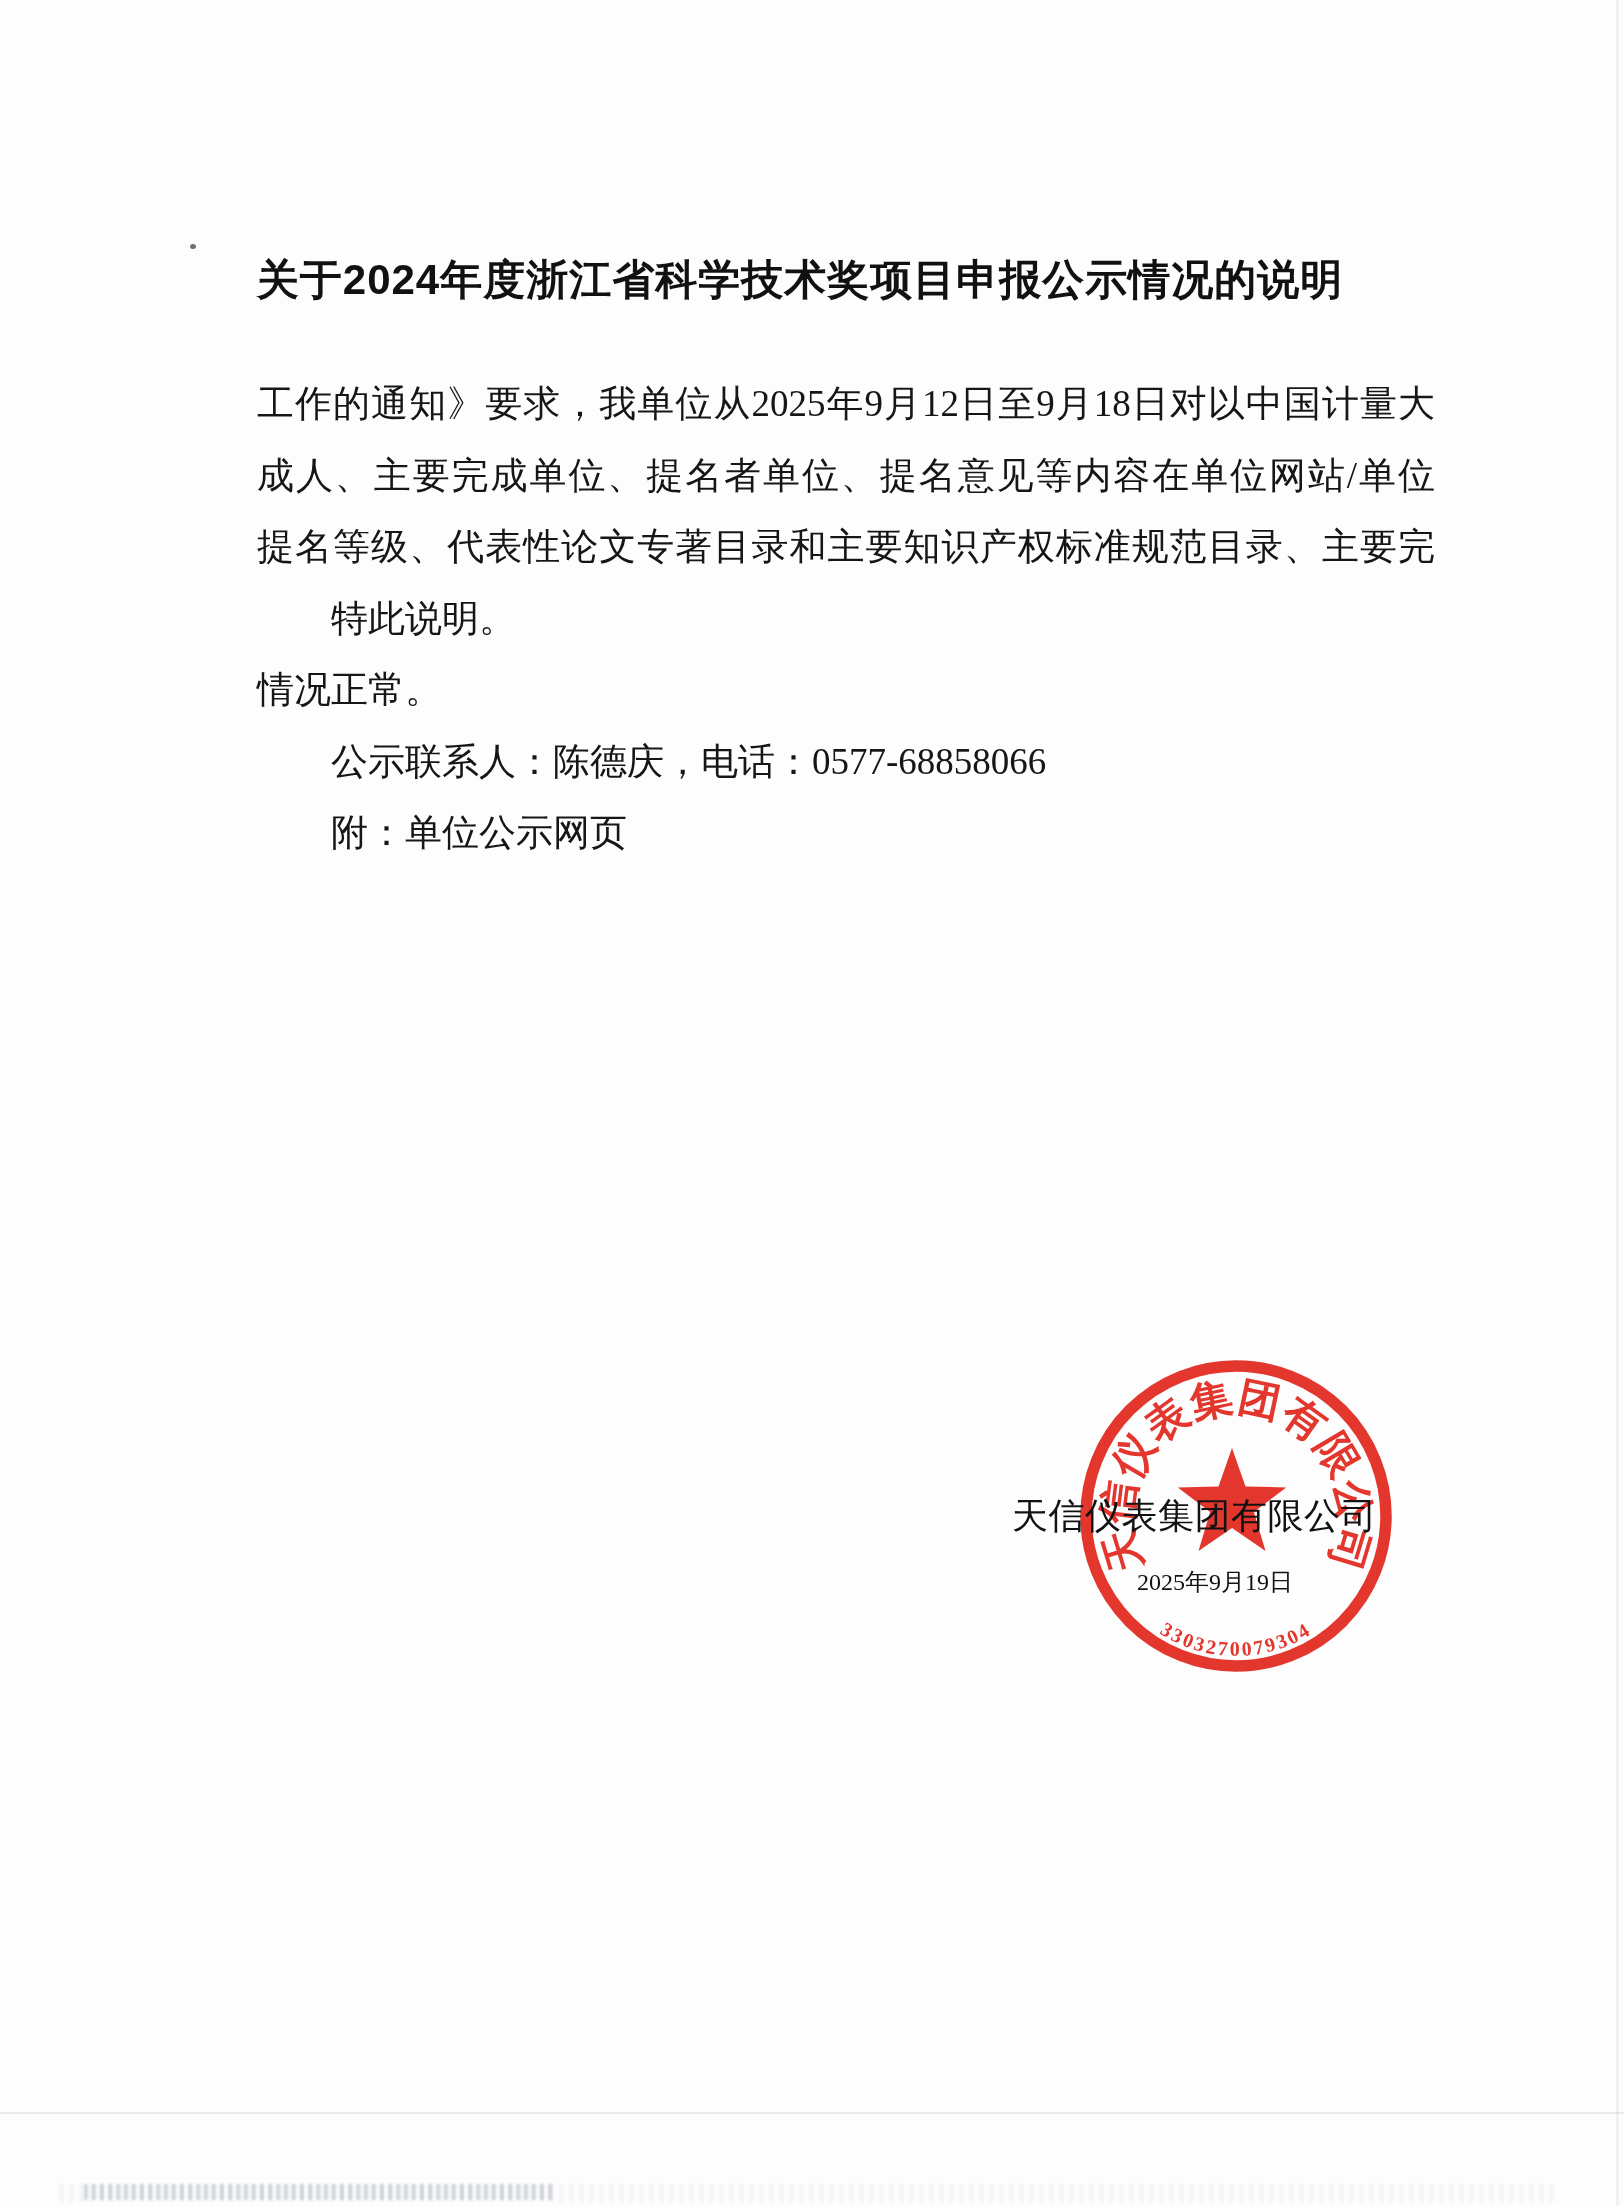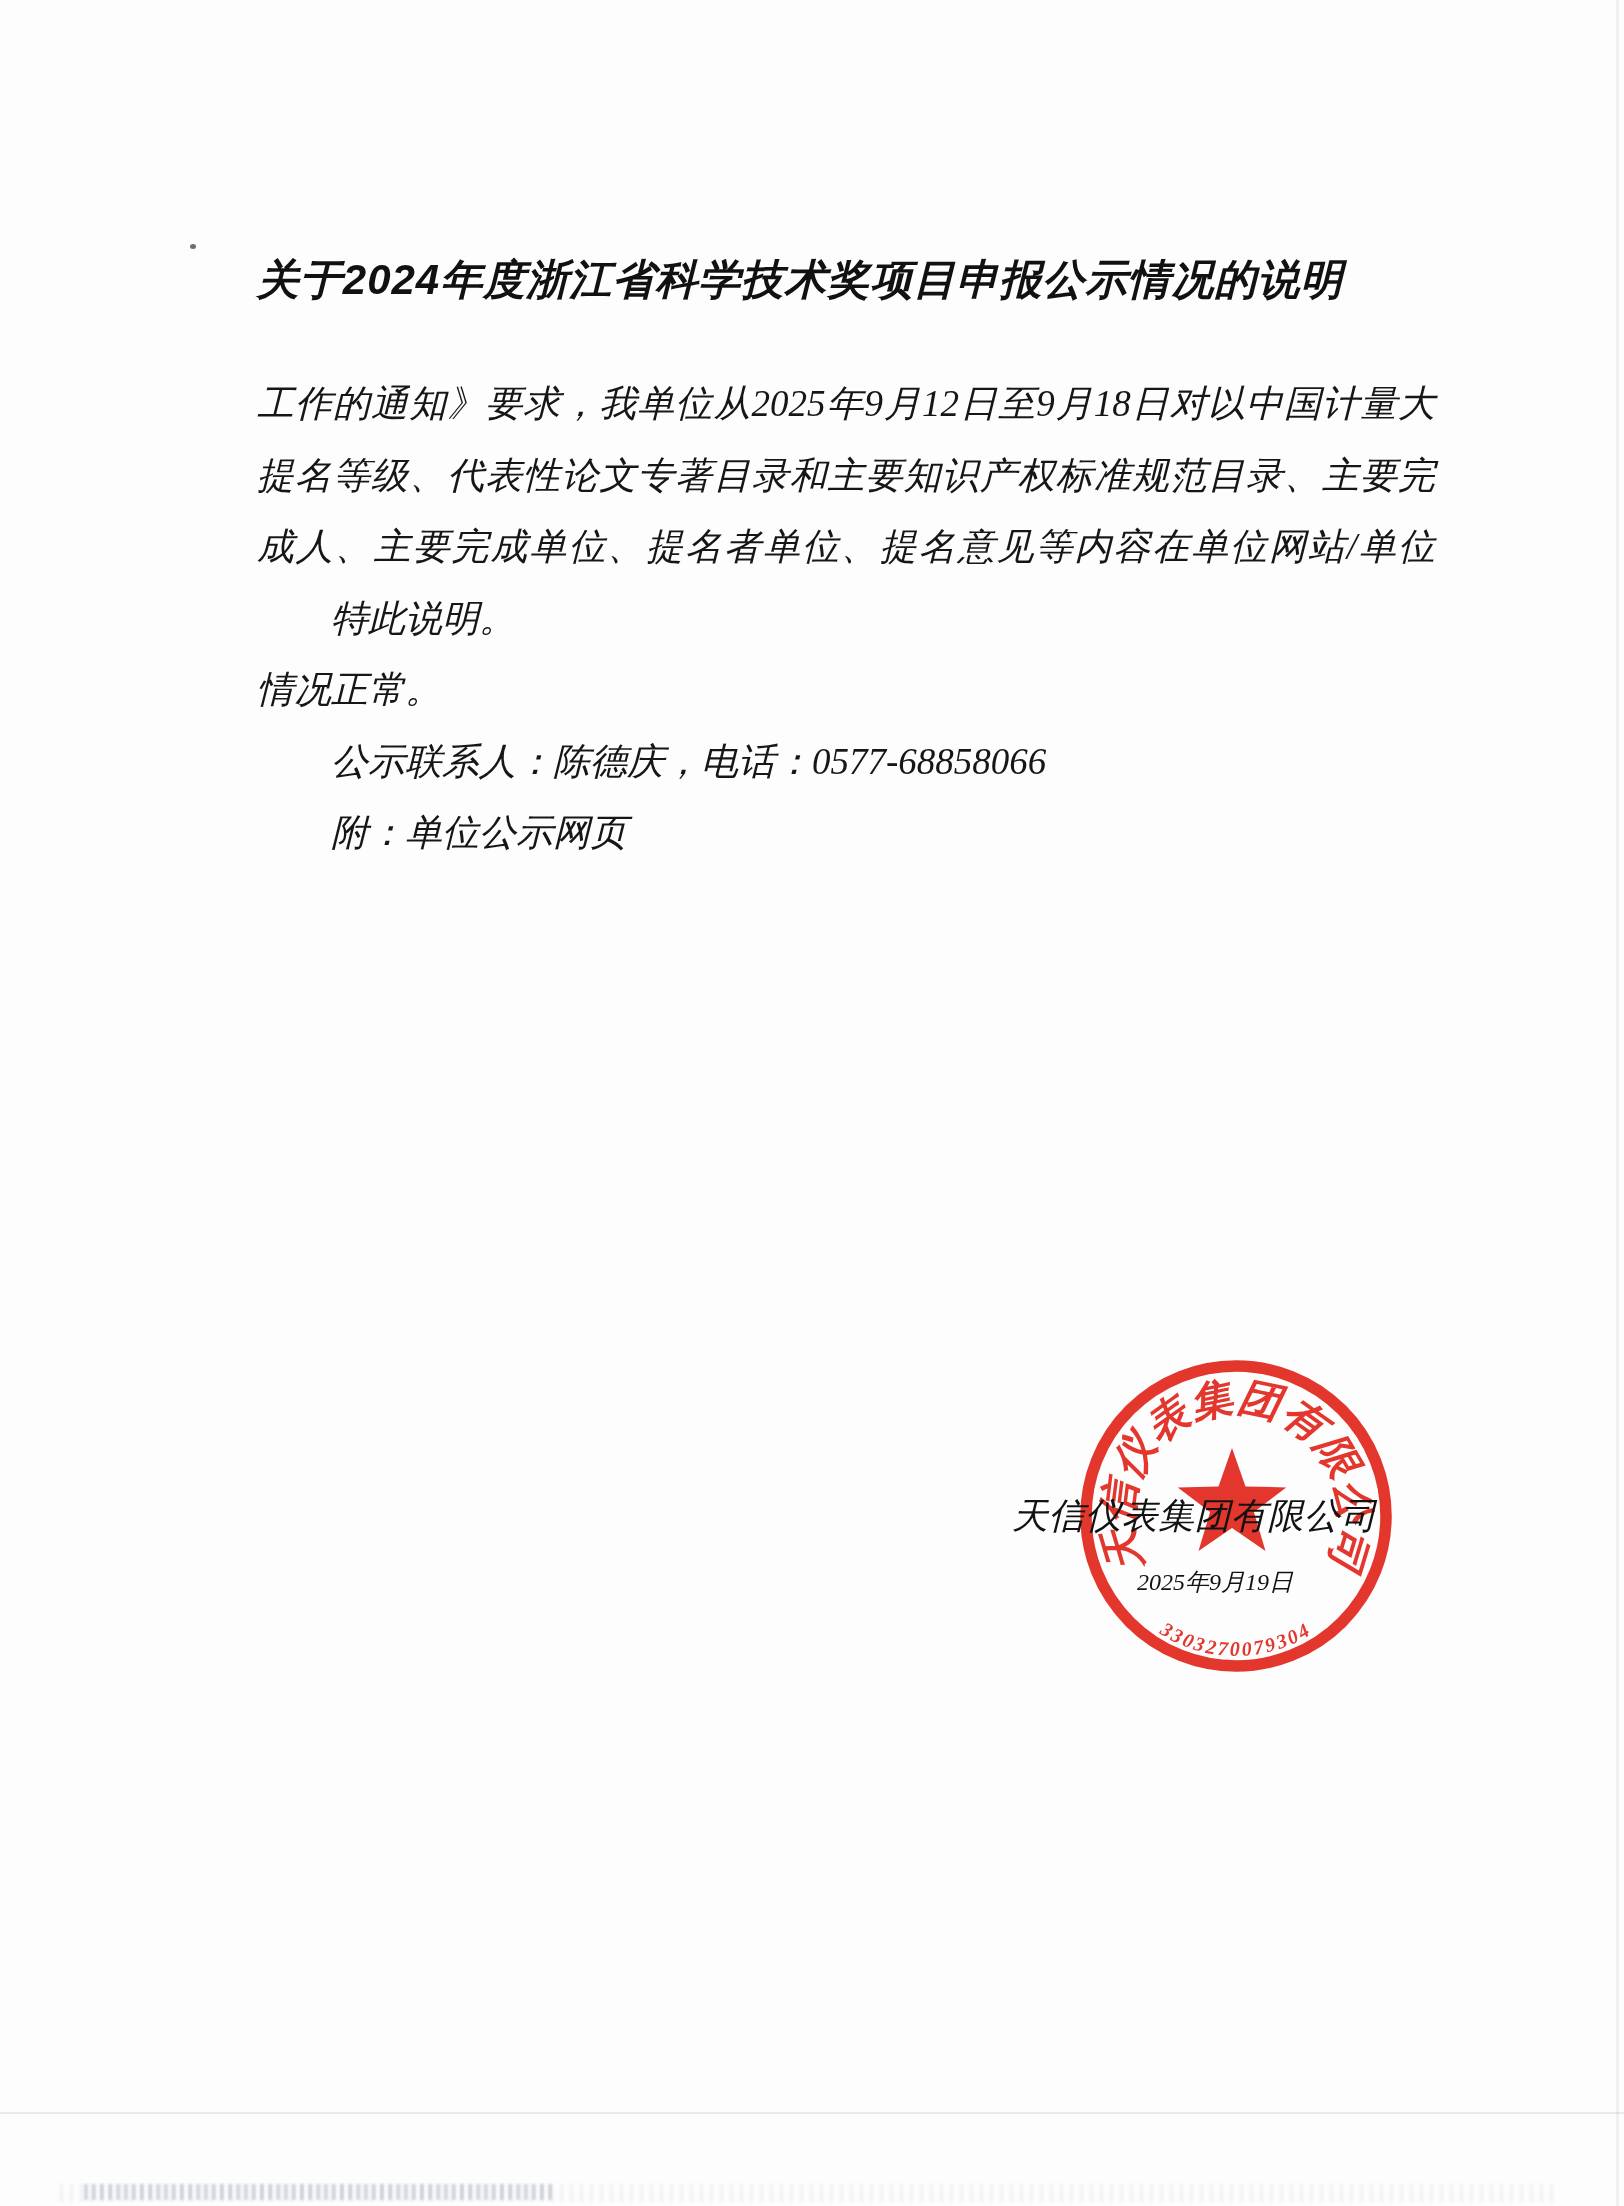--- a/index.html
+++ b/index.html
@@ -3,21 +3,20 @@
 <meta charset="utf-8">
 <style>
   html,body{margin:0;padding:0;background:#ffffff;}
   .page{
     position:relative;
     width:1624px;
     height:2206px;
     background:#fdfdfd;
     overflow:hidden;
     font-family:"Liberation Serif", serif;
-    font-style:italic;
   }
   .doc-title{
     position:absolute;
     left:800px;
     top:252px;
     transform:translateX(-50%);
     white-space:nowrap;
     font-family:"Liberation Sans", sans-serif;
     font-weight:bold;
     font-size:42px;
@@ -107,22 +106,22 @@
 </style>
 </head>
 <body>
 
 <div class="page">
 
   <div class="doc-title">关于2024年度浙江省科学技术奖项目申报公示情况的说明</div>
 
   <div class="doc-body">
     <div class="line fill">工作的通知》要求，我单位从2025年9月12日至9月18日对以中国计量大</div>
+    <div class="line fill">成人、主要完成单位、提名者单位、提名意见等内容在单位网站/单位</div>
     <div class="line fill">提名等级、代表性论文专著目录和主要知识产权标准规范目录、主要完</div>
-    <div class="line fill">成人、主要完成单位、提名者单位、提名意见等内容在单位网站/单位</div>
     <div class="line indent">特此说明。</div>
     <div class="line">情况正常。</div>
     <div class="line indent">公示联系人：陈德庆，电话：0577-68858066</div>
     <div class="line indent">附：单位公示网页</div>
   </div>
 
   <svg class="seal" viewBox="0 0 320 320">
     <circle cx="160" cy="160" r="150" fill="none" stroke="#e3261d" stroke-width="11.5"></circle>
     <polygon fill="#e3261d" points="156,92 169.5,130.4 210.2,131.4 177.9,156.1 189.5,195.1 156,172 122.5,195.1 134.1,156.1 101.8,131.4 142.5,130.4"></polygon>
     <defs>

